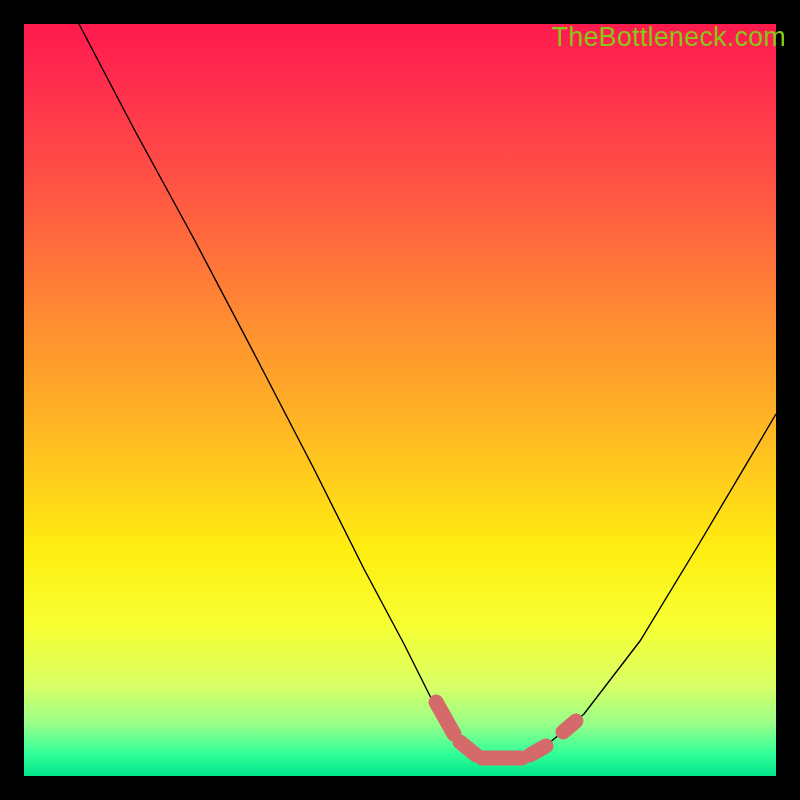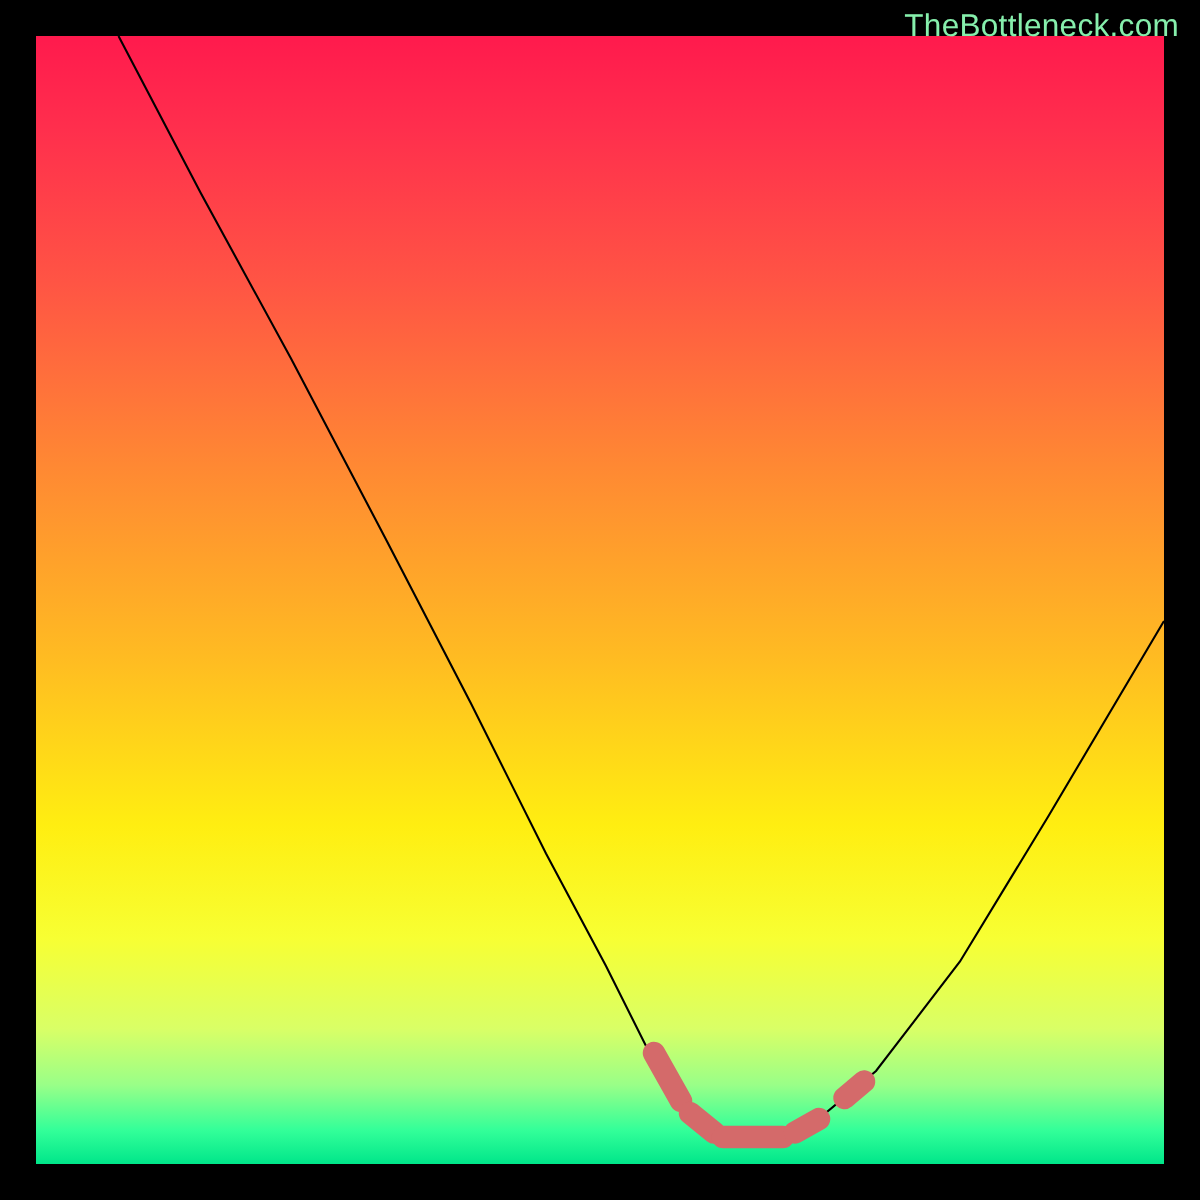--- a/index.html
+++ b/index.html
@@ -6,24 +6,24 @@
   body {
     width: 800px;
     height: 800px;
     background: #000;
     position: relative;
     font-family: Arial, Helvetica, sans-serif;
     overflow: hidden;
   }
   .watermark {
     position: absolute;
-    top: 6px;
+    top: 22px;
     right: 14px;
-    color: #86efac;
-    font-size: 21px;
+    color: #84cc16;
+    font-size: 27px;
     font-weight: 500;
     z-index: 10;
     letter-spacing: 0.2px;
   }
   .plot-area {
     position: absolute;
     left: 24px;
     top: 24px;
     width: 752px;
     height: 752px;

